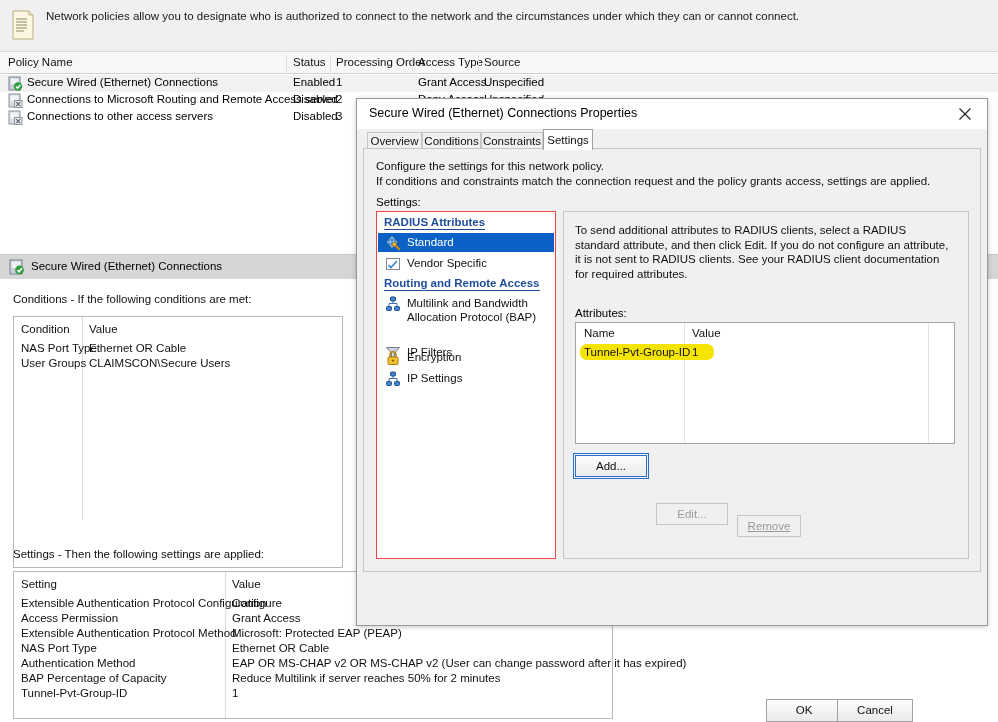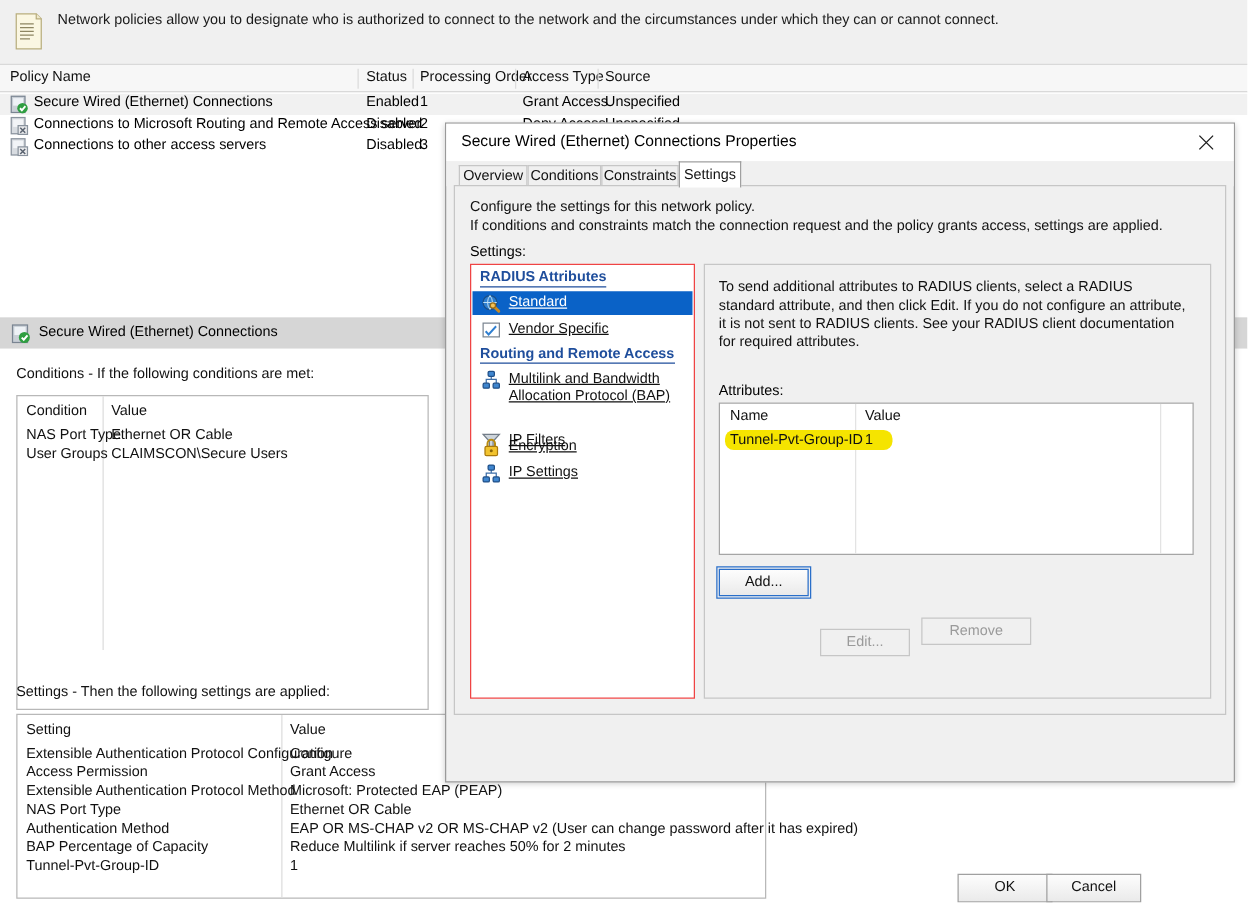--- a/index.html
+++ b/index.html
@@ -145,21 +145,21 @@
   }
   .tree-group .ul { position: absolute; left: 0; bottom: -2px; height: 1px; background: #1f4e9c; }
   .tree-item {
     position: absolute; left: 1px; width: 176px; height: 19px;
   }
   .tree-item.tall { height: 30px; }
   .tree-item.sel { background: #0a62c7; }
   .tree-item .ico { position: absolute; left: 7px; top: 2px; width: 16px; height: 16px; }
   .tree-item .lbl {
     position: absolute; left: 29px; top: 2px; font-size: 11.5px;
-    line-height: 14px; color: #111; white-space: nowrap; text-decoration: underline;
+    line-height: 14px; color: #111; white-space: nowrap;
   }
   .tree-item.sel .lbl { color: #ffffff; }
   .tree-item .lbl.two { white-space: normal; width: 140px; }
 
   
   .rpane {
     position: absolute; left: 199px; top: 62px; width: 406px; height: 348px;
     background: #f0f0f0; border: 1px solid #c6c6c6;
     box-sizing: border-box;
   }
@@ -451,21 +451,21 @@
 
           <div class="attr-row" style="top:23px;">
             <span class="attr-hl" style="left:4px; top:-2px; width:134px; height:16px;"></span>
             <span class="an" style="left:8px;">Tunnel-Pvt-Group-ID</span>
             <span class="av" style="left:116px;">1</span>
           </div>
         </div>
 
         <div class="btn focus" style="left:11px;  top:243px; width:72px;">Add...</div>
         <div class="btn disabled" style="left:92px;  top:243px; width:72px;">Edit...</div>
-        <div class="btn disabled" style="left:173px; top:234px; width:88px;">Remove</div>
+        <div class="btn disabled" style="left:173px; top:255px; width:64px;text-decoration:underline;">Remove</div>
       </div>
     </div>
 
     <div class="btn dlg-footer-btn" style="left:409px;">OK</div>
     <div class="btn dlg-footer-btn" style="left:480px;">Cancel</div>
     <div class="btn dlg-footer-btn disabled" style="left:551px;">Apply</div>
   </div>
 
 </div>
 

